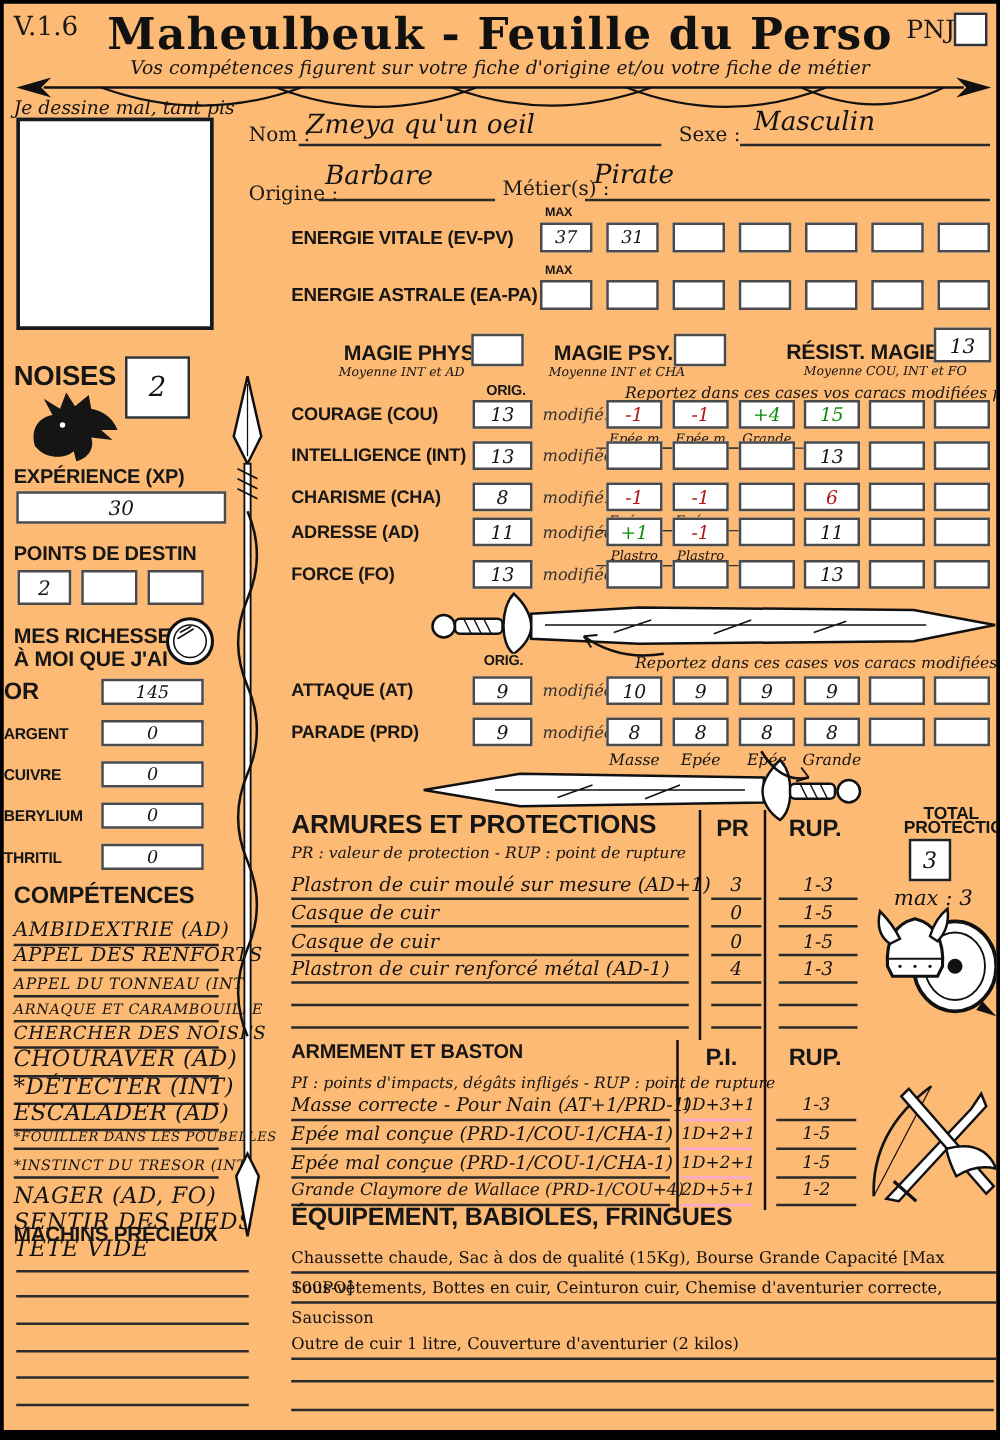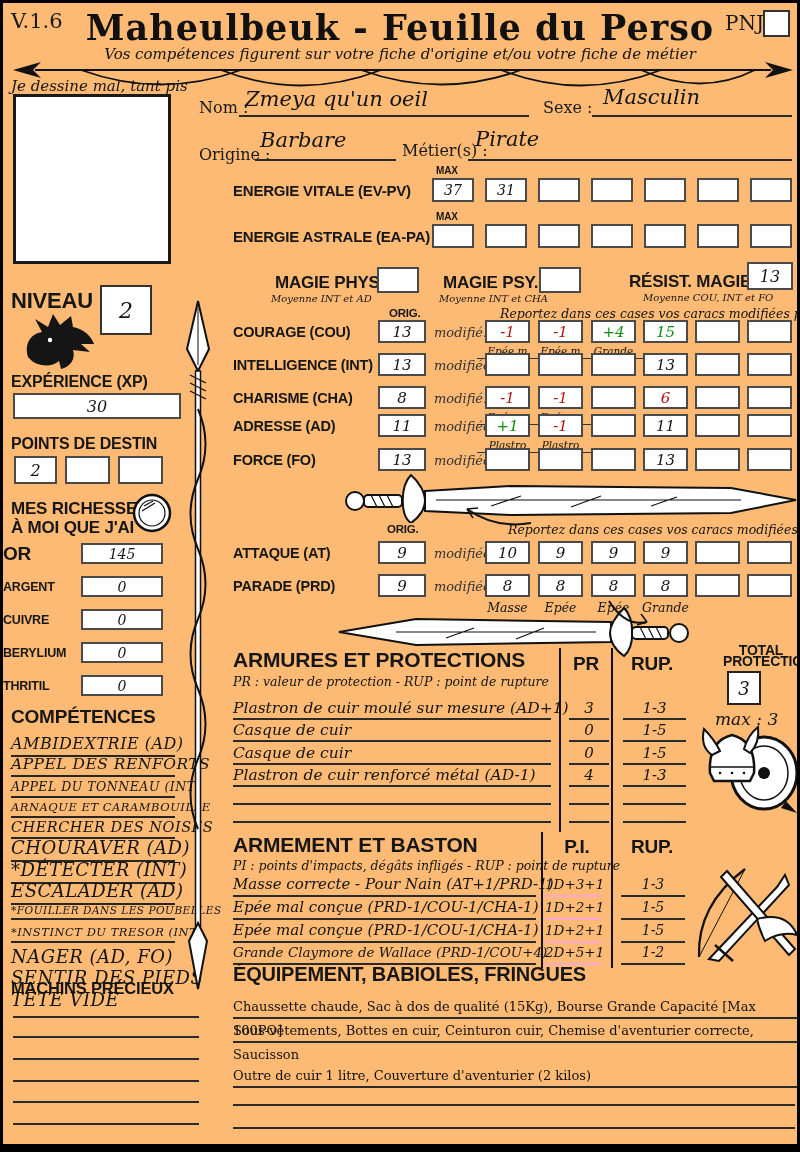--- a/index.html
+++ b/index.html
@@ -411,21 +411,21 @@
     <path d="M88,80 L99,92 L83,87 Z" fill="#111"></path>
     <path d="M12,52 Q10,20 34,14 Q58,20 56,52 L52,60 L16,60 Z" fill="#fff" stroke="#111" stroke-width="2.5"></path>
     <path d="M14,34 Q2,26 6,8 Q16,18 22,30 Z" fill="#fff" stroke="#111" stroke-width="2"></path>
     <path d="M52,32 Q62,22 60,6 Q50,14 46,28 Z" fill="#fff" stroke="#111" stroke-width="2"></path>
     <path d="M12,46 H56" stroke="#111" stroke-width="1.5"></path>
     <circle cx="22" cy="52" r="1.3" fill="#111"></circle>
       <circle cx="34" cy="52" r="1.3" fill="#111"></circle>
       <circle cx="46" cy="52" r="1.3" fill="#111"></circle>
   </svg>
 
-  <span class="abs bold" style="left:230px;top:830px;font-size:21px">ARMEMENT ET BASTON</span>
+  <span class="abs bold" style="left:230px;top:830px;font-size:16px">ARMEMENT ET BASTON</span>
   <span class="abs bold" style="left:539px;top:833px;width:70px;text-align:center;font-size:19px">P.I.</span>
   <span class="abs bold" style="left:613px;top:833px;width:72px;text-align:center;font-size:19px">RUP.</span>
   <span class="abs hw" style="left:230px;top:855px;font-size:12.5px">PI : points d'impacts, dégâts infligés - RUP : point de rupture</span>
   <div class="vline" style="left:538px;top:829px;height:136px"></div>
   <div class="vline" style="left:608px;top:829px;height:136px"></div>
 
   <div class="wrow" style="top:871px">
     <span class="name hw">Masse correcte - Pour Nain (AT+1/PRD-1)</span>
     <span class="pi hw">1D+3+1</span>
     <span class="rup hw">1-3</span>
@@ -456,21 +456,21 @@
   </svg>
 
   <span class="abs bold" style="left:230px;top:960px;font-size:20px">ÉQUIPEMENT, BABIOLES, FRINGUES</span>
   <div class="eq" style="top:992px">Chaussette chaude, Sac à dos de qualité (15Kg), Bourse Grande Capacité [Max 100PO]</div>
   <div class="eq" style="top:1016px">Sous-vêtements, Bottes en cuir, Ceinturon cuir, Chemise d'aventurier correcte, Saucisson</div>
   <div class="eq" style="top:1061px">Outre de cuir 1 litre, Couverture d'aventurier (2 kilos)</div>
   <div class="bl" style="left:230px;top:1101px;width:562px"></div>
   <div class="bl" style="left:230px;top:1124px;width:562px"></div>
   <div class="bl" style="left:230px;top:1143px;width:562px"></div>
 
-  <span class="abs bold" style="left:8px;top:285px;font-size:22px">NIVEAU</span>
+  <span class="abs bold" style="left:8px;top:285px;font-size:22px">NOISES</span>
   <span class="box hw" style="left:97px;top:282px;width:52px;height:50px;font-size:22px;border-color:#333">2</span>
 
   <svg class="abs" style="left:20px;top:308px" width="74" height="64" viewBox="0 0 74 64">
     <path d="M5,46 C1,32 8,23 19,21 L12,8 L25,16 L30,3 L37,14 L48,5 L50,16 C61,18 68,25 71,33 L58,33 L67,41 L50,39 C53,48 47,56 38,58 L36,50 C28,57 14,55 8,49 Z" fill="#151515"></path>
     <circle cx="27" cy="29" r="2.2" fill="#fff"></circle>
   </svg>
 
   <span class="abs bold" style="left:8px;top:370px;font-size:16px">EXPÉRIENCE (XP)</span>
   <span class="box hw" style="left:10px;top:390px;width:168px;height:26px;font-size:16px">30</span>
 

